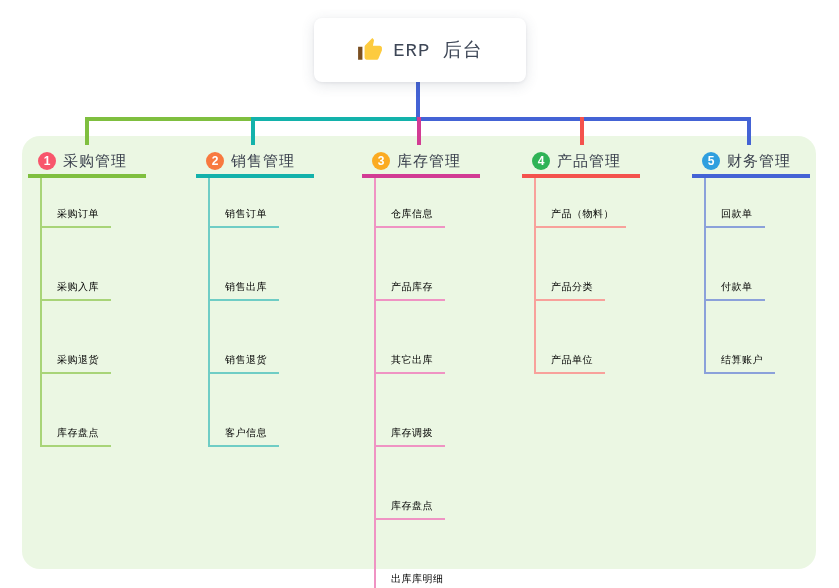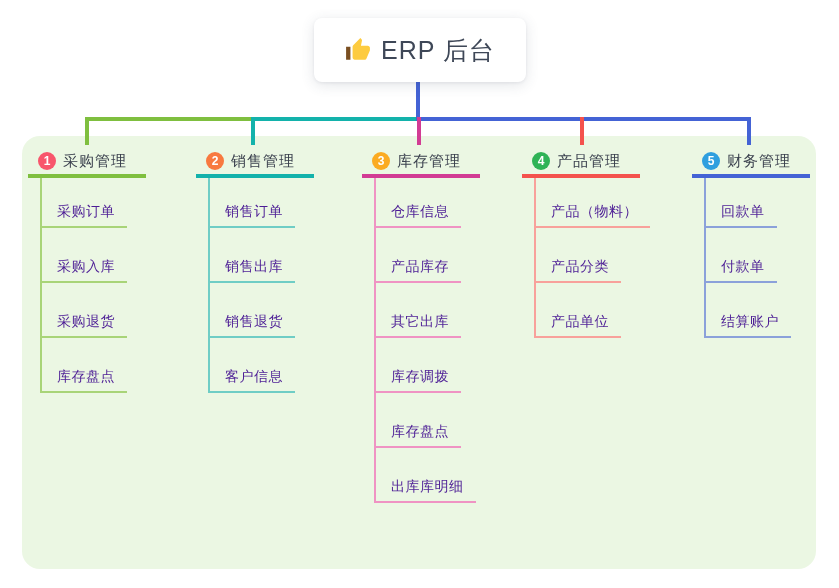--- a/index.html
+++ b/index.html
@@ -7,21 +7,21 @@
   .stage{position:relative;width:839px;height:588px;background:#ffffff;overflow:hidden;}
 
   
   .root-card{
     position:absolute;left:314px;top:18px;width:212px;height:64px;
     background:#ffffff;border-radius:8px;
     box-shadow:0 3px 14px rgba(60,70,90,.14), 0 1px 3px rgba(60,70,90,.08);
     display:flex;align-items:center;justify-content:center;gap:10px;
     z-index:3;cursor:default;
   }
-  .root-title{font-size:25px;color:#3e4757;font-weight:500;letter-spacing:1px;white-space:nowrap;}
+  .root-title{font-size:19px;color:#3e4757;font-weight:500;letter-spacing:1px;white-space:nowrap;font-family:Liberation Mono, monospace;}
   .thumb-icon{width:26px;height:26px;flex:none;}
 
   
   .conn{position:absolute;z-index:1;}
   .stem-root{left:416px;top:82px;width:4px;height:37px;}
   .bus{top:117px;height:4px;}
   .bus-b0{left:85px;width:170px;}
   .bus-b1{left:251px;width:169px;}
   .bus-b4{left:416px;width:334px;}
   .leg{top:117px;width:4px;height:28px;}
@@ -53,24 +53,24 @@
     width:18px;height:18px;border-radius:50%;background:var(--badge,#999);
     color:#ffffff;font-size:12px;font-weight:bold;line-height:18px;
     display:flex;align-items:center;justify-content:center;flex:none;
   }
   .branch-label{font-size:15px;color:#3b414e;font-weight:500;letter-spacing:1px;white-space:nowrap;}
 
   .children{
     list-style:none;margin:0 0 0 12px;padding:0;
     border-left:2px solid var(--cl,#bbb);width:max-content;
   }
-  .children li{height:55px;display:flex;align-items:flex-end;box-sizing:border-box;cursor:pointer;}
+  .children li{height:73px;display:flex;align-items:flex-end;box-sizing:border-box;cursor:pointer;}
   .children li:first-child{height:50px;}
   .child-label{
-    display:block;padding:0 12px 5px 15px;font-size:14px;color:#4c1d95;
+    display:block;padding:0 12px 5px 15px;font-size:10px;color:#000000;
     letter-spacing:.5px;border-bottom:2px solid var(--cl,#bbb);white-space:nowrap;
   }
 </style>
 </head>
 <body>
 
 <div class="stage">
 
   <div class="root-card">
     <svg class="thumb-icon" viewBox="0 0 24 24" aria-hidden="true">

